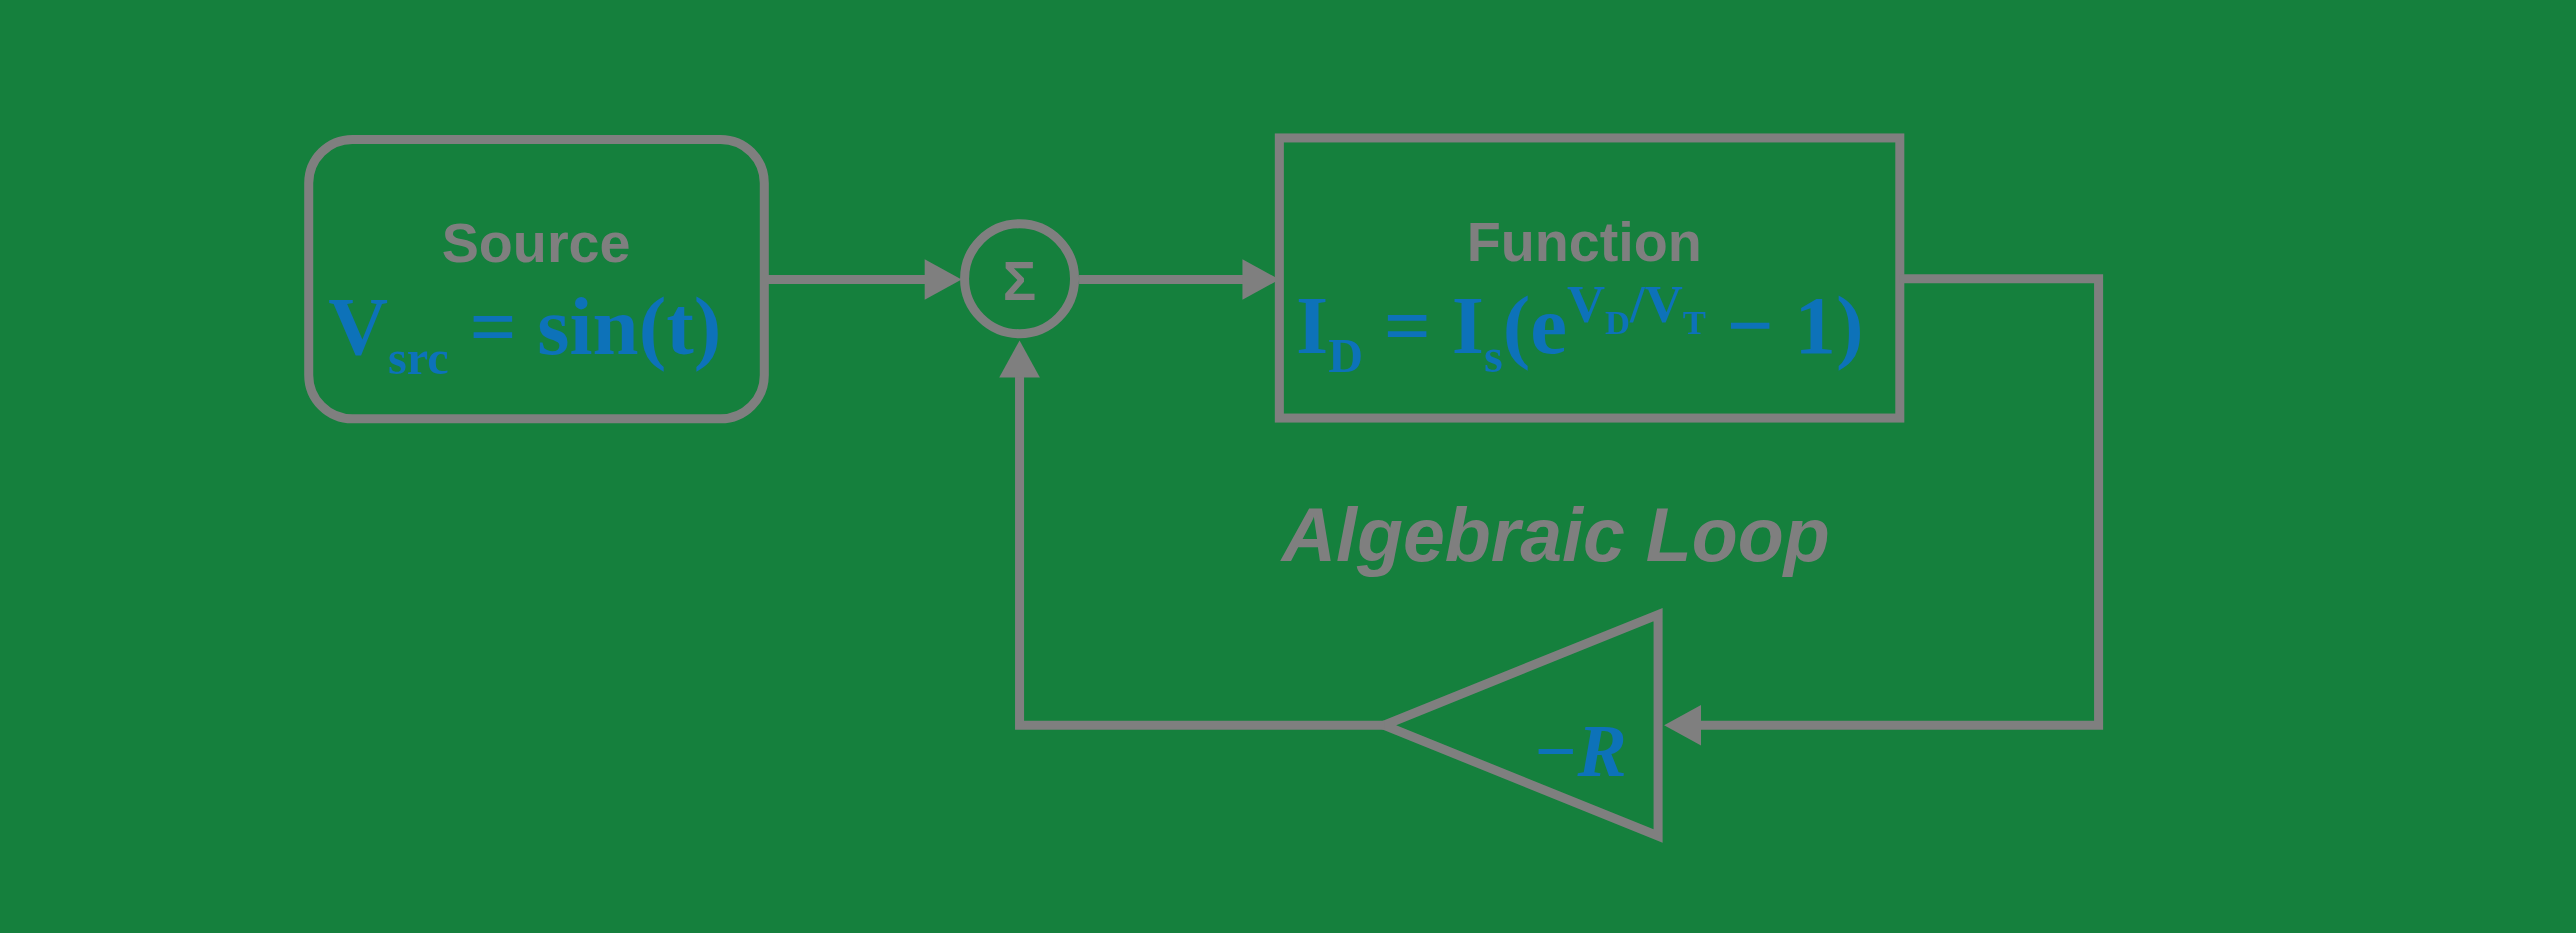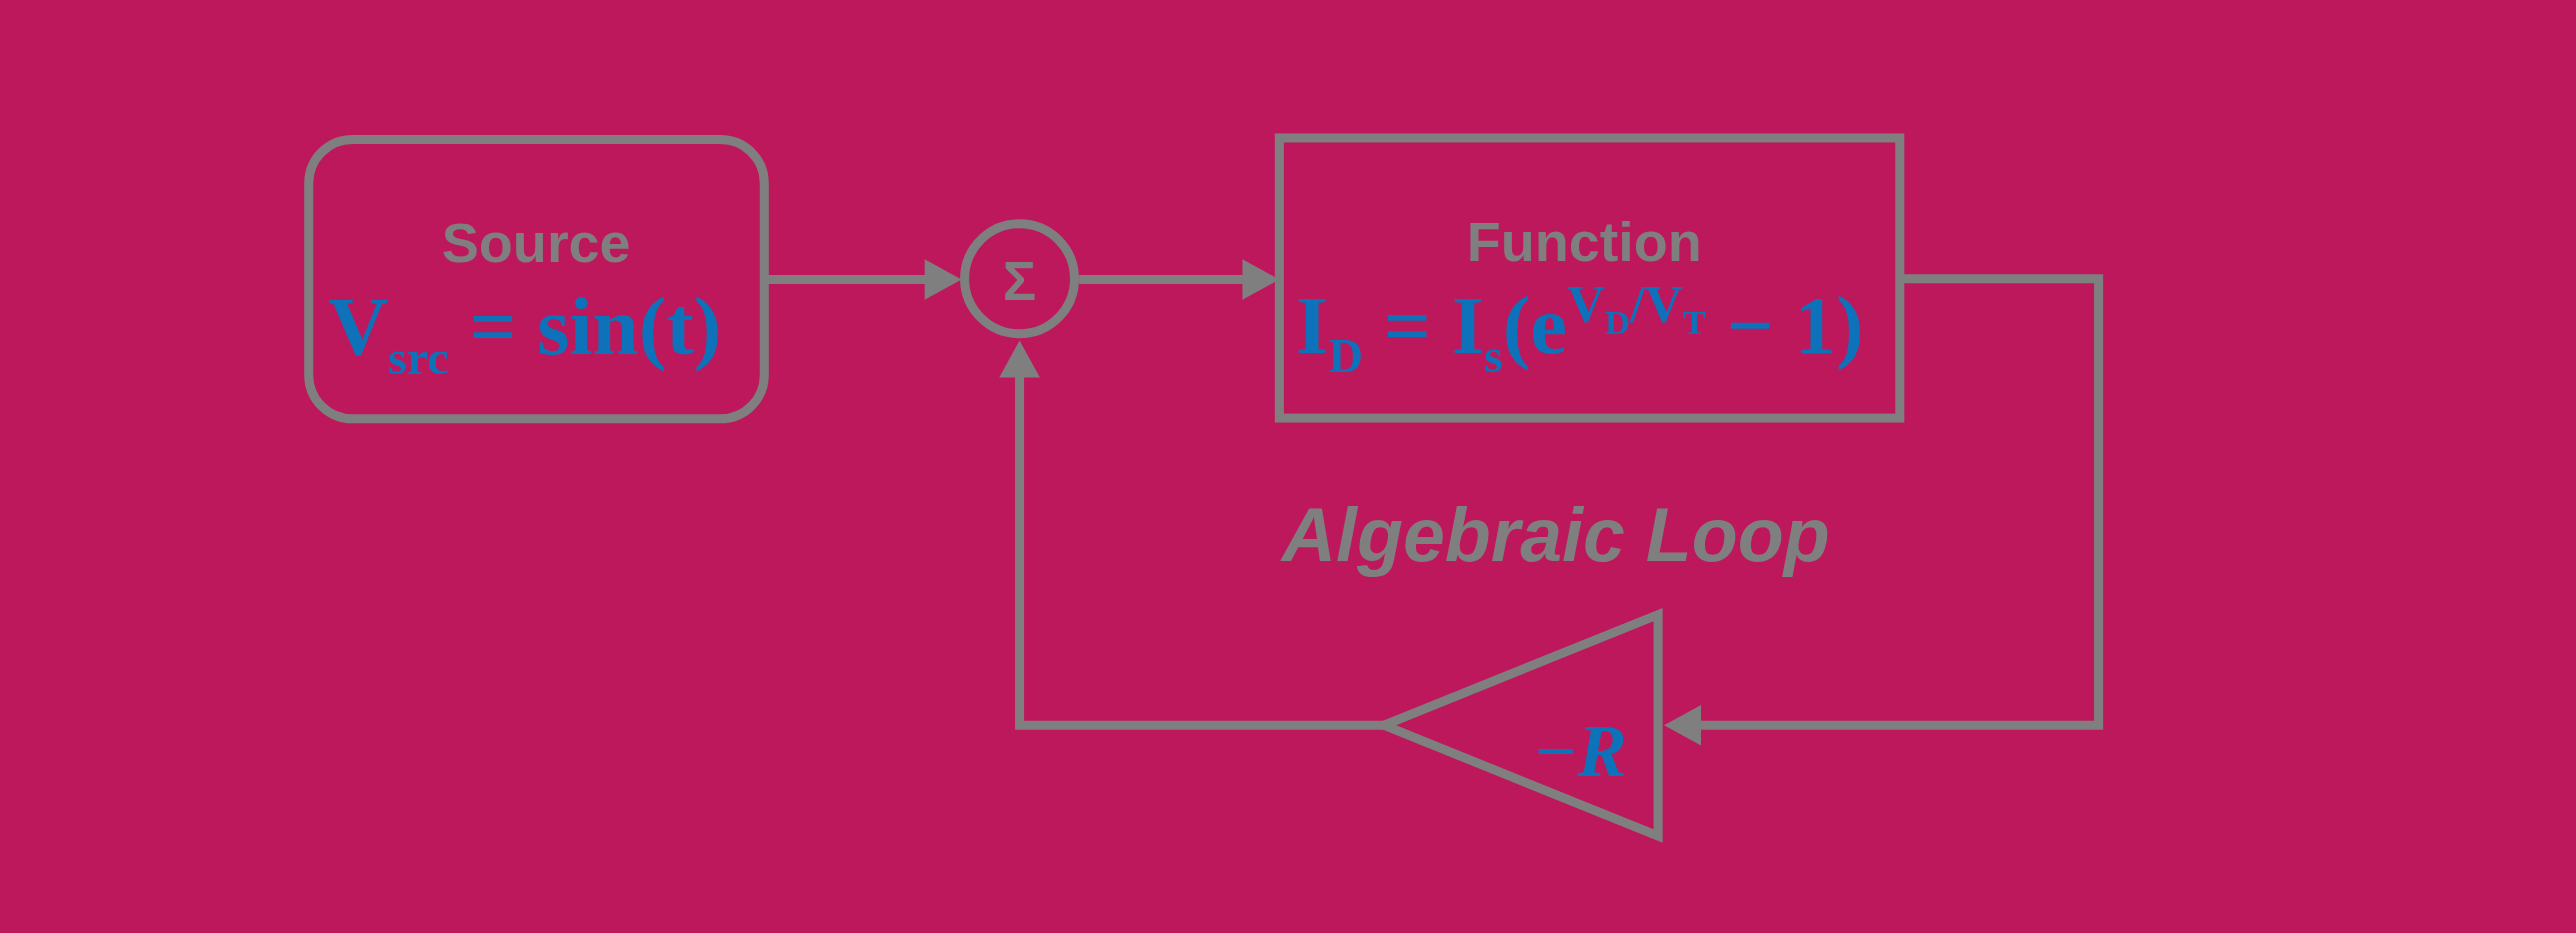--- a/index.html
+++ b/index.html
@@ -1,20 +1,20 @@
 <!DOCTYPE html>
 <html style="font-size:12px"><head>
 <meta charset="utf-8">
 <style>
   html, body { margin: 0; padding: 0; background: #000; }
   #canvas {
     position: relative;
     width: 2576px;
     height: 934px;
-    background: #be185d;
+    background: #15803d;
     overflow: hidden;
   }
   svg { display: block; }
   .outline { fill: none; stroke-width: 12; stroke-linejoin: miter; }
   .wire    { fill: none; stroke-width: 12; stroke-linejoin: miter; }
   .lbl { font-family: "Liberation Sans", sans-serif; font-weight: bold; }
   .frm { font-family: "Liberation Serif", serif;     font-weight: bold; }
   .it  { font-style: italic; }
 </style>
 </head>

